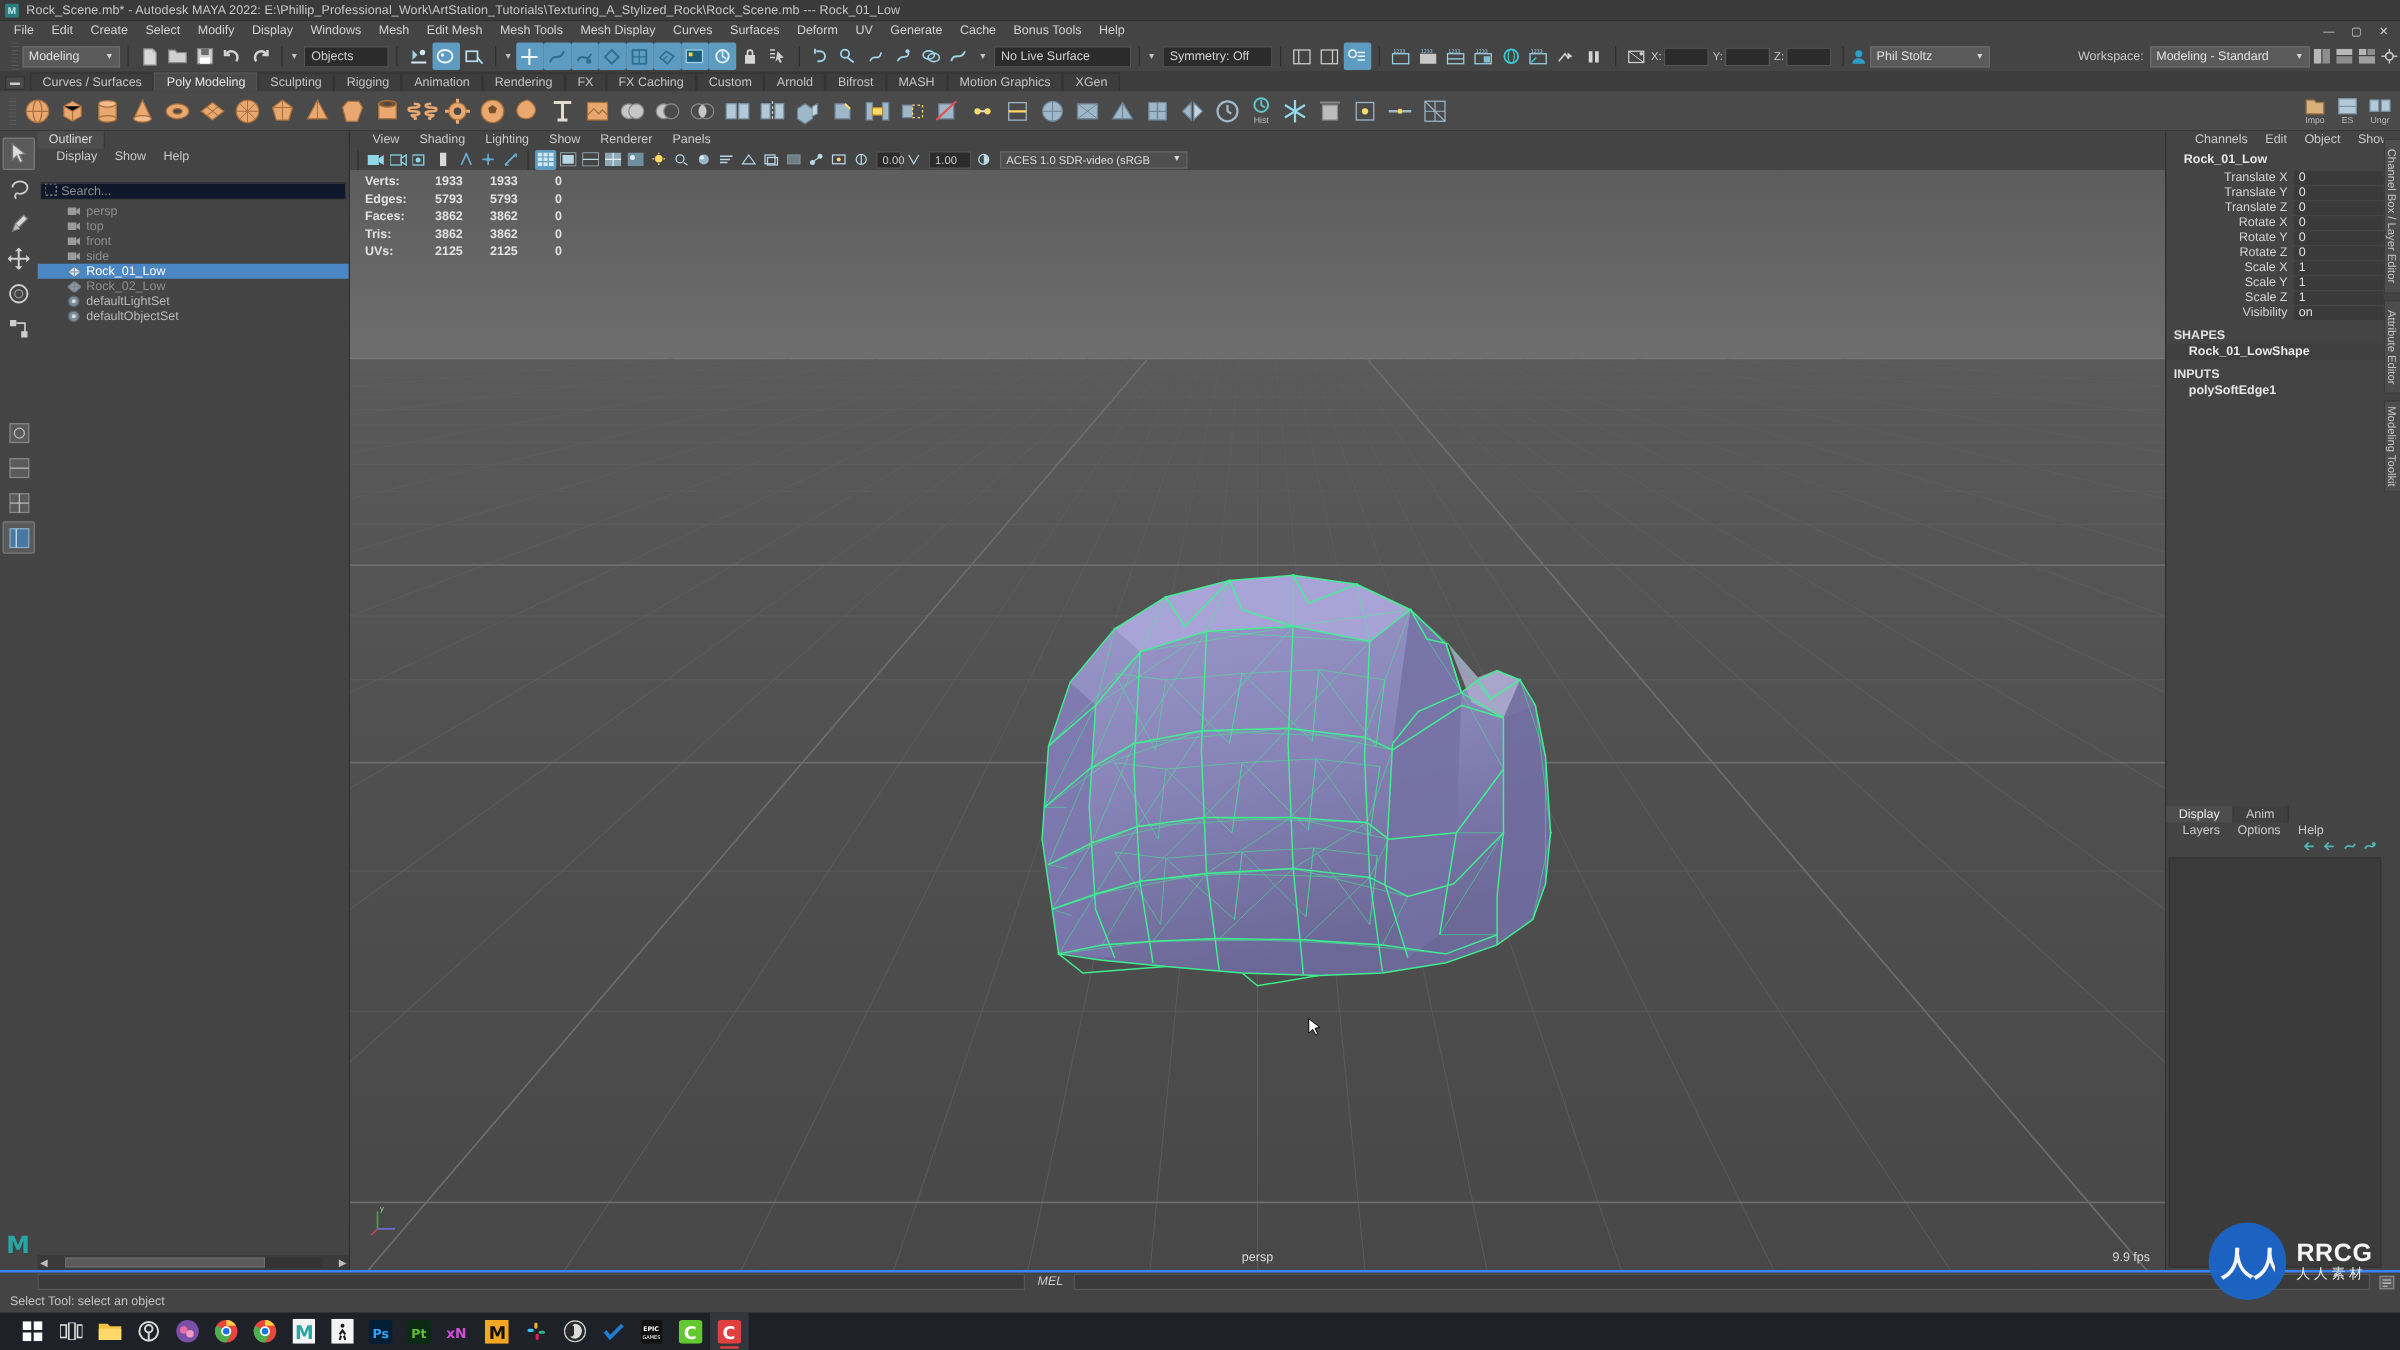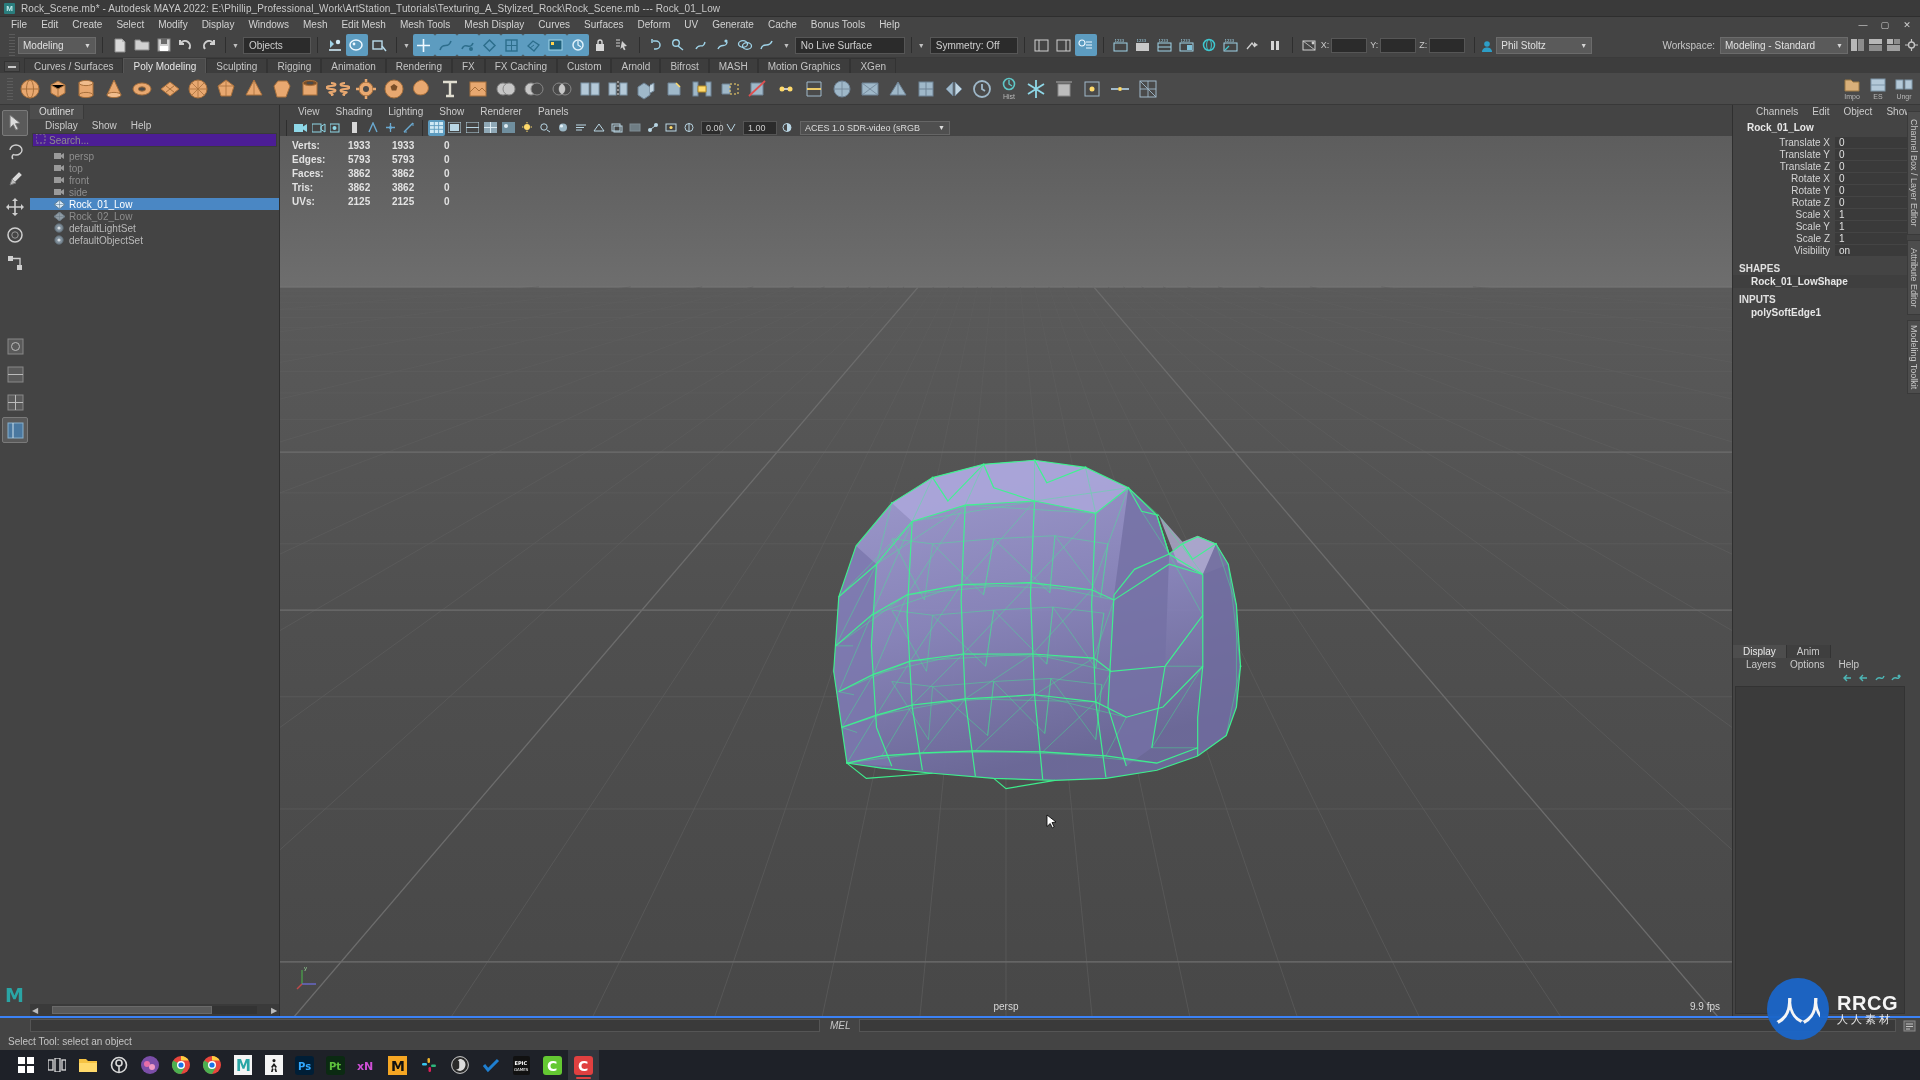--- a/index.html
+++ b/index.html
@@ -93,21 +93,21 @@
 
   
   .outliner { width: 250px; background: #444444; flex: none; display: flex; flex-direction: column; border-right: 1px solid #2f2f2f;}
   .panel-tab { height: 14px; display: flex; }
   .panel-tab .pt {
     font-size: 10px; color: #d8d8d8; background: #4d4d4d; padding: 0 9px; line-height: 14px;
     border-right: 1px solid #3a3a3a;
   }
   .panel-menu { height: 14px; display: flex; align-items: center; background: #444444; padding-left: 8px; }
   .panel-menu .pm { font-size: 10px; color: #cacaca; padding: 0 7px; line-height: 14px; }
-  .ol-search { height: 14px; background: #4c1d95; display: flex; align-items: center; margin: 0 2px 0 2px; border: 1px solid #3a3a3a;}
+  .ol-search { height: 14px; background: #0f172a; display: flex; align-items: center; margin: 13px 2px 0 2px; border: 1px solid #3a3a3a;}
   .ol-search .sicon { width: 16px; text-align: center; color: #9a9a9a; font-size: 9px; }
   .ol-search .stext { font-size: 10px; color: #8c8c8c; }
   .ol-list { flex: 1; background: #444444; padding-top: 3px; overflow: hidden; }
   .ol-row { height: 12px; display: flex; align-items: center; padding-left: 22px; font-size: 10px; color: #b9b9b9; }
   .ol-row.dim { color: #8e8e8e; }
   .ol-row.sel { background: #4a87c4; color: #ffffff; }
   .ol-row .oicon { width: 14px; display: flex; align-items: center; justify-content: center; margin-right: 3px; }
   .ol-scroll { height: 12px; background: #3a3a3a; display: flex; align-items: center; }
   .ol-scroll .track { flex: 1; height: 8px; background: #333; margin: 0 12px; position: relative; }
   .ol-scroll .thumb { position: absolute; left: 0; top: 0; bottom: 0; width: 78%; background: #5a5a5a; border: 1px solid #6a6a6a; }

